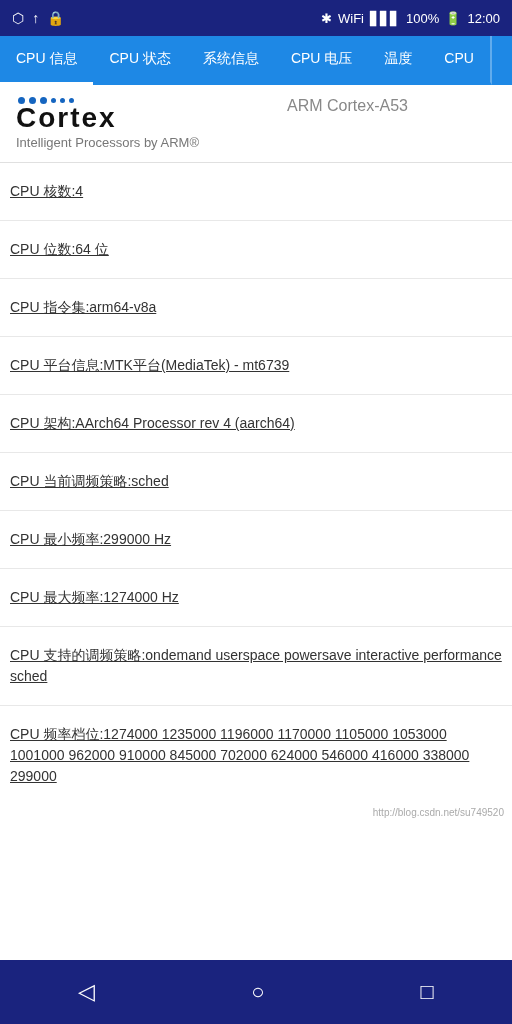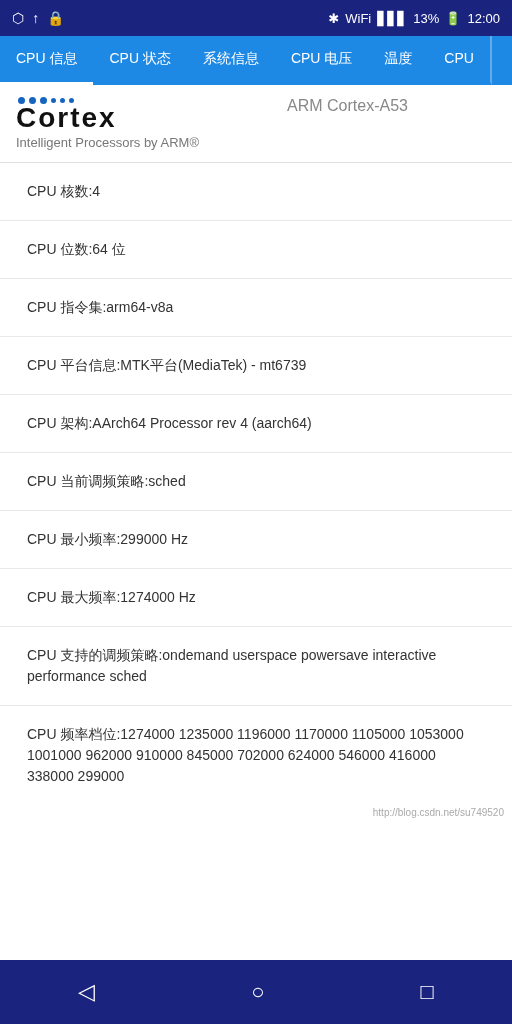--- a/index.html
+++ b/index.html
@@ -79,25 +79,26 @@
     }
     .cpu-model {
       flex: 1;
       text-align: center;
       color: #888;
       font-size: 16px;
     }
 
     
     .info-row {
-      padding: 18px 27px;
+      padding: 18px 10px;
       border-bottom: 1px solid #e8e8e8;
       font-size: 14px;
       color: #333;
       line-height: 1.5;
+      text-decoration: underline;
     }
     .info-row:last-child {
       border-bottom: none;
     }
 
     
     .bottom-nav {
       height: 64px;
       background: #1a237e;
       display: flex;
@@ -161,21 +162,21 @@
 <div class="status-bar">
   <div class="status-bar-left">
     <span class="status-icon">⬡</span>
     <span class="status-icon">↑</span>
     <span class="status-icon">🔒</span>
   </div>
   <div class="status-bar-right">
     <span style="font-size:13px;">✱</span>
     <span style="font-size:13px;">WiFi</span>
     <span style="font-size:13px;">▋▋▋</span>
-    <span>13%</span>
+    <span>100%</span>
     <span>🔋</span>
     <span>12:00</span>
   </div>
 </div>
 
 <div class="tab-bar">
   <div class="tab-item active">
     <span>CPU 信息</span>
   </div>
   <div class="tab-item">

